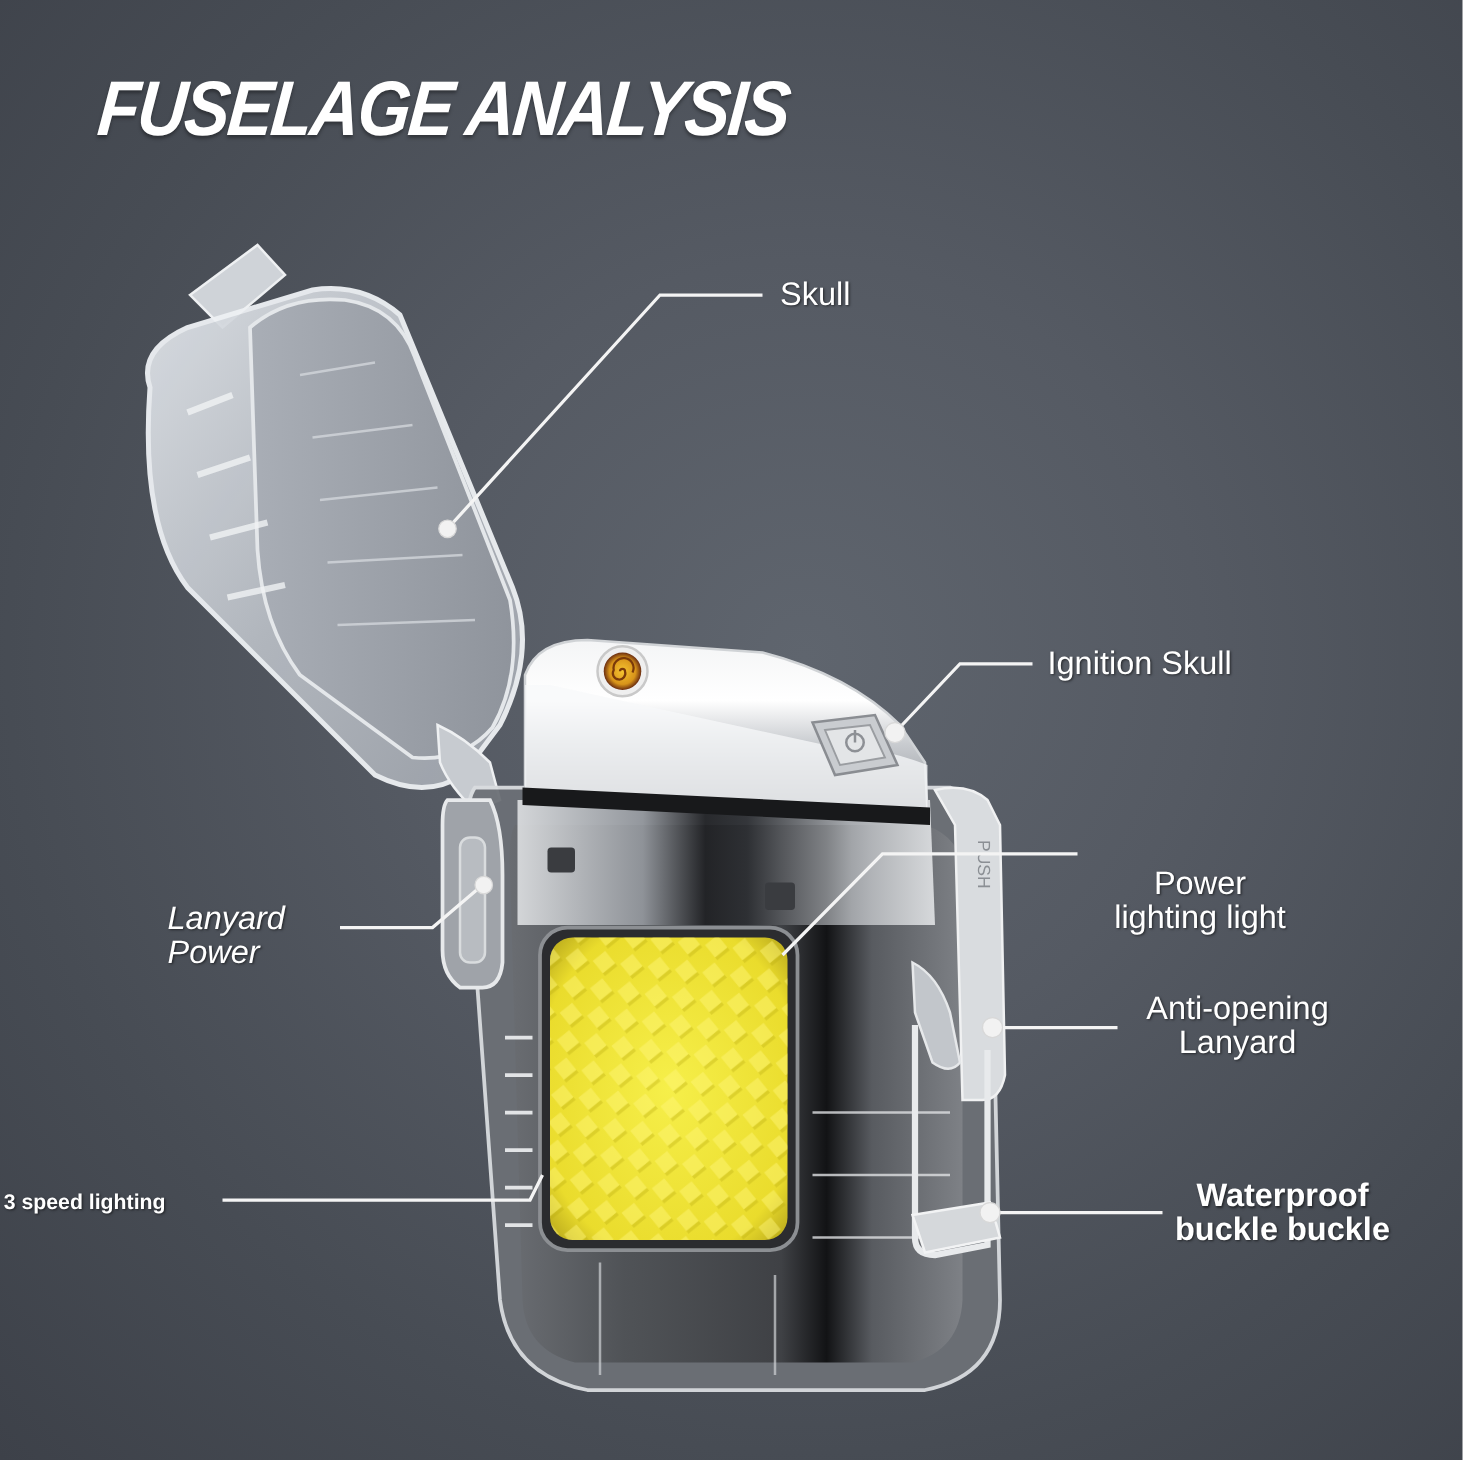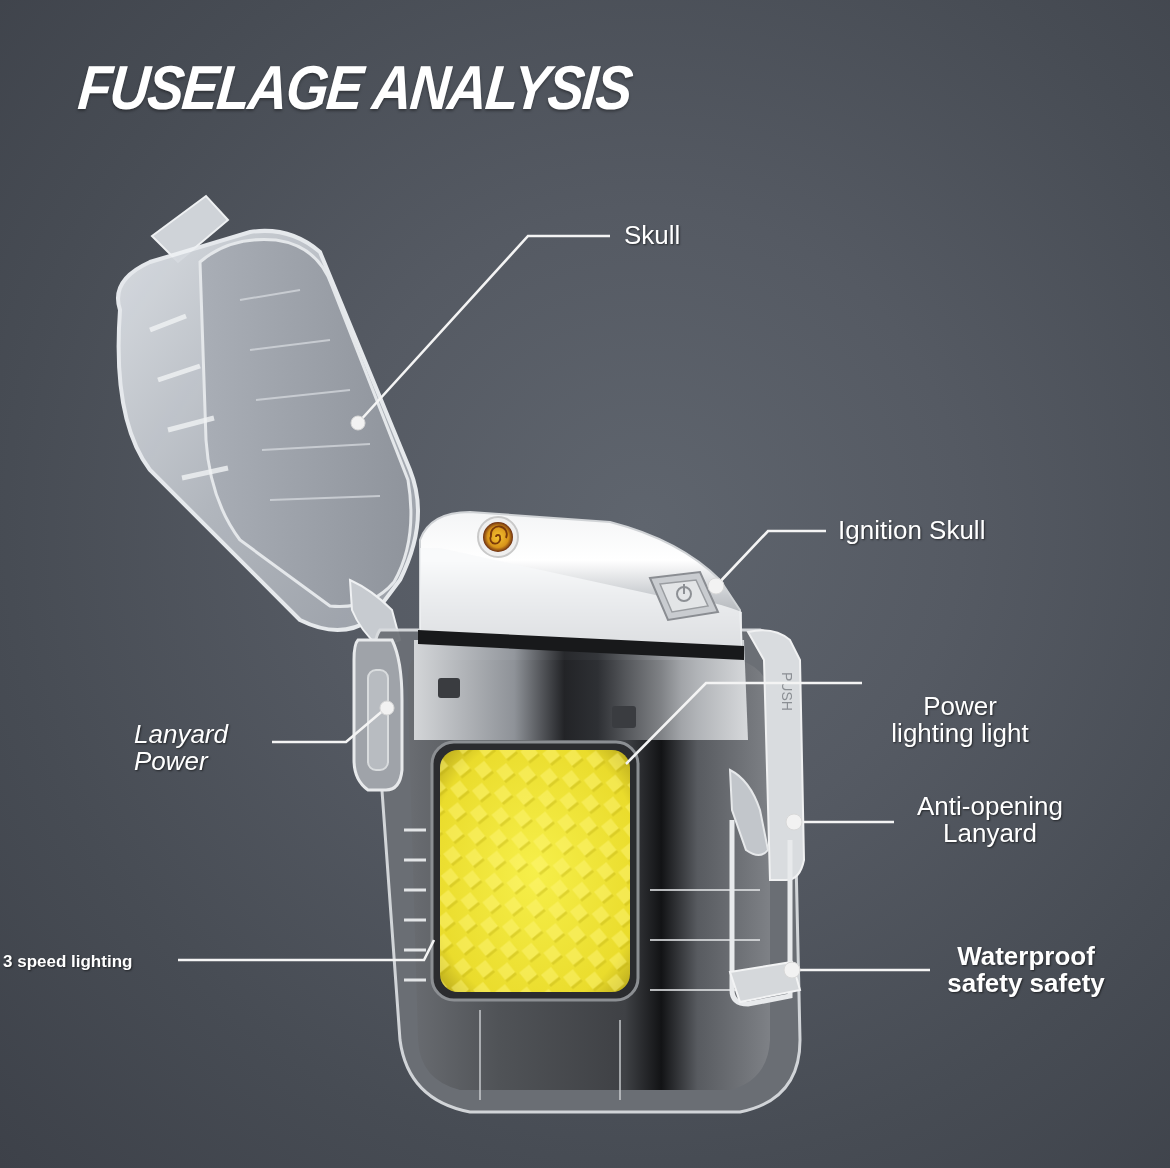--- a/index.html
+++ b/index.html
@@ -180,14 +180,14 @@
 
 <div class="label center" style="left:908px; top:793px; width:164px;">
   <div>Anti-opening</div>
   <div>Lanyard</div>
 </div>
 
 <div class="label bold" style="left:3px; top:948px;">3 speed lighting</div>
 
 <div class="label center" style="left:940px; top:943px; width:172px;font-weight:bold;">
   <div>Waterproof</div>
-  <div>safety safety</div>
+  <div>buckle buckle</div>
 </div>
 
 </body></html>

